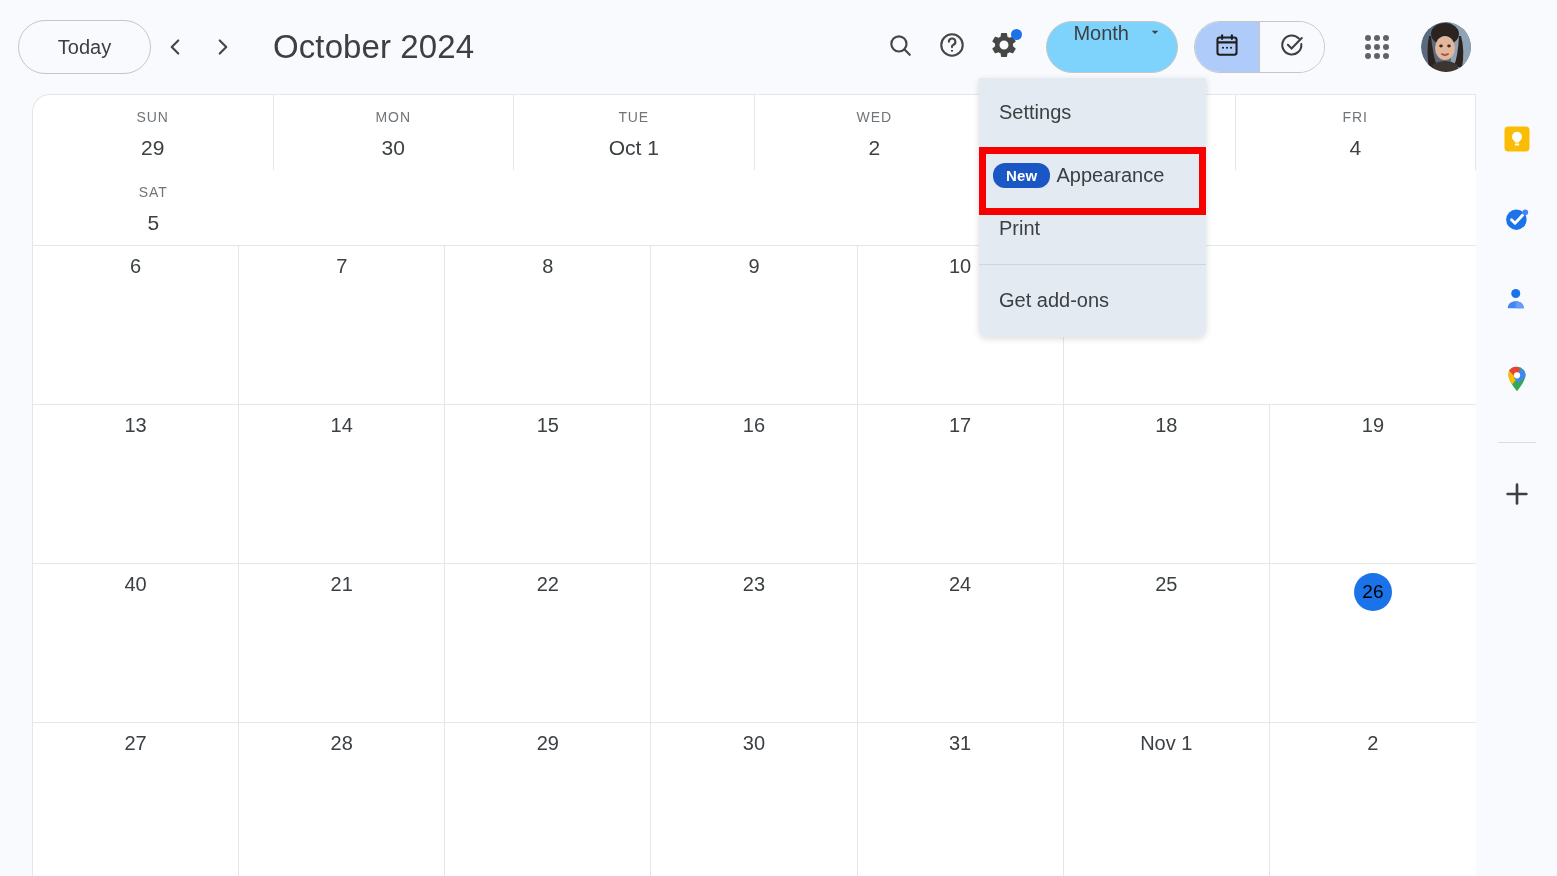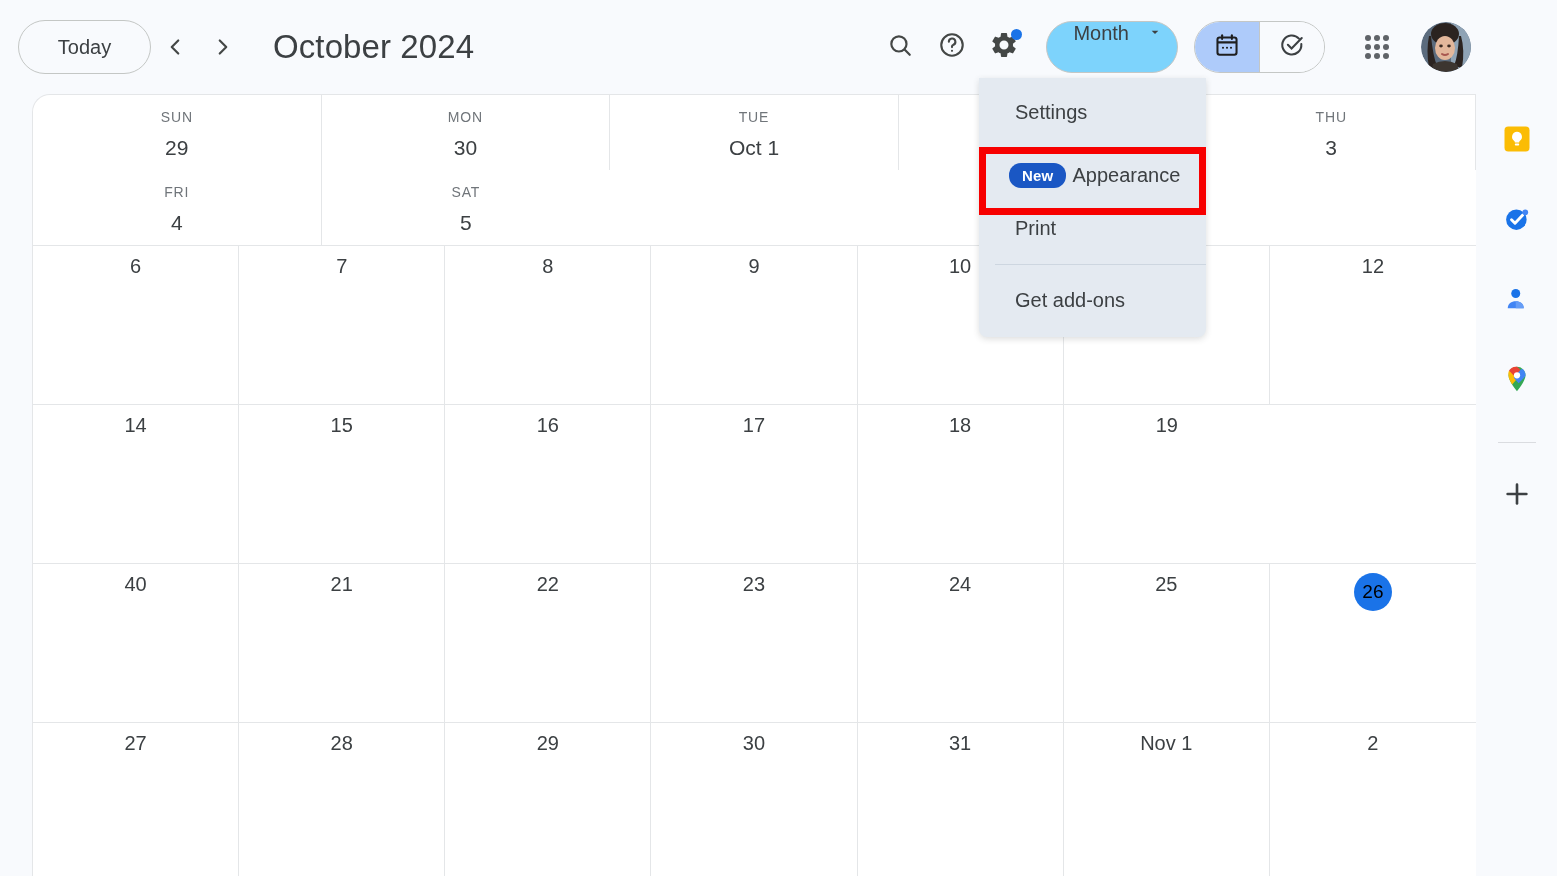--- a/index.html
+++ b/index.html
@@ -89,21 +89,21 @@
   
   .calendar {
     position: absolute; left: 32px; top: 94px;
     width: 1444px; height: 782px;
     background: #ffffff;
     border-top-left-radius: 18px;
     border-left: 1px solid #e4e6e8;
     border-top: 1px solid #e4e6e8;
     overflow: hidden;
   }
-  .dayrow { display: grid; grid-template-columns: repeat(5, 1fr); }
+  .dayrow { display: grid; grid-template-columns: repeat(6, 1fr); }
   .dayhead { text-align: center; padding-top: 14px; }
   .dayhead .dow {
     font-size: 14px; letter-spacing: 0.9px; color: #70757a;
     text-transform: uppercase;
   }
   .dayhead .dnum {
     font-size: 21px; color: #3c4043; margin-top: 11px; padding-bottom: 10px;
   }
   .weekrow {
     display: grid; grid-template-columns: repeat(7, 1fr);
@@ -135,21 +135,21 @@
   .rail-sep { width: 38px; height: 1px; background: #dadce0; margin-top: 38px; }
   .rail-plus { margin-top: 30px; }
 
   
   .menu {
     position: absolute; left: 979px; top: 78px;
     width: 227px;
     background: #e4eaf1;
     border-radius: 0 0 8px 8px;
     box-shadow: 0 2px 6px rgba(60,64,67,0.18);
-    padding: 8px 0 10px 16px;
+    padding: 8px 0 10px 0;
     z-index: 20;
   }
   .menu-item {
     height: 53px; display: flex; align-items: center;
     padding-left: 20px; font-size: 20px; color: #3c4043;
     cursor: pointer; white-space: nowrap;
   }
   .menu-item.with-badge { padding-left: 14px; gap: 6px; }
   .badge-new {
     background: #1a57c4; color: #fff; font-size: 15px; font-weight: 700;
@@ -340,24 +340,24 @@
       </div>
     </div>
 
     <div class="weekrow">
       <div class="cell"><span class="num">6</span></div>
       <div class="cell"><span class="num">7</span></div>
       <div class="cell"><span class="num">8</span></div>
       <div class="cell"><span class="num">9</span></div>
       <div class="cell"><span class="num">10</span></div>
       <div class="cell"><span class="num">11</span></div>
-      <div class="cell"><span class="num">12</span></div>
     </div>
 
     <div class="weekrow">
+      <div class="cell"><span class="num">13</span></div>
       <div class="cell"><span class="num">14</span></div>
       <div class="cell"><span class="num">15</span></div>
       <div class="cell"><span class="num">16</span></div>
       <div class="cell"><span class="num">17</span></div>
       <div class="cell"><span class="num">18</span></div>
       <div class="cell"><span class="num">19</span></div>
     </div>
 
     <div class="weekrow">
       <div class="cell"><span class="num">40</span></div>

